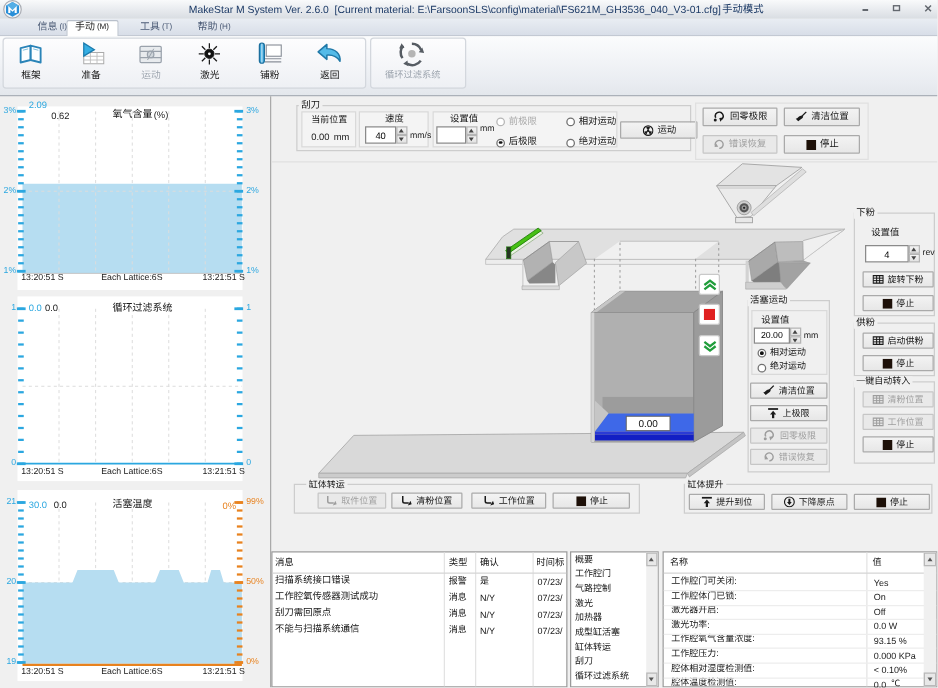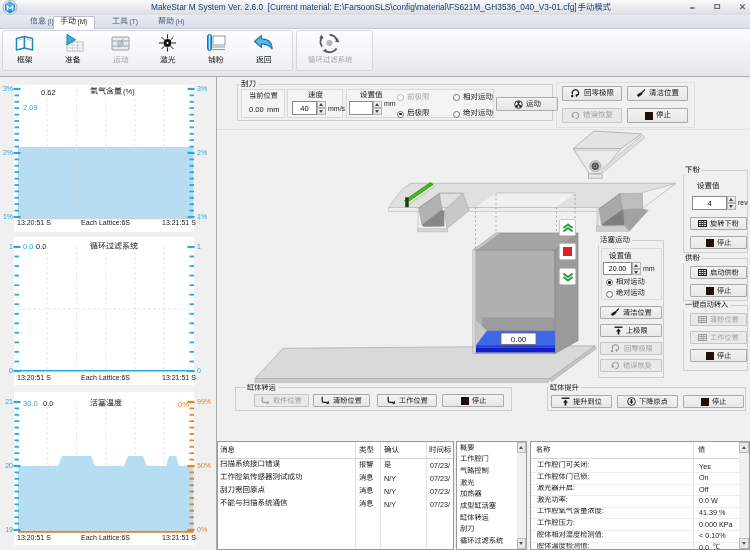--- a/index.html
+++ b/index.html
@@ -363,21 +363,21 @@
     <rect x="187.5" y="66.9" width="7" height="2.2" fill="#2ba7e0"></rect>
     <rect x="187.5" y="130.9" width="7" height="2.2" fill="#2ba7e0"></rect>
     <line x1="18" y1="133.7" x2="193.5" y2="133.7" stroke="#bbb" stroke-width="0.7"></line>
   </svg>
 <div class="abs" style="left:2px;top:85.2px;width:11px;text-align:right;font-size:7px;color:#2ba7e0">3%</div>
 <div class="abs" style="left:197px;top:85.2px;font-size:7px;color:#2ba7e0">3%</div>
 <div class="abs" style="left:2px;top:149.2px;width:11px;text-align:right;font-size:7px;color:#2ba7e0">2%</div>
 <div class="abs" style="left:197px;top:149.2px;font-size:7px;color:#2ba7e0">2%</div>
 <div class="abs" style="left:2px;top:213.2px;width:11px;text-align:right;font-size:7px;color:#2ba7e0">1%</div>
 <div class="abs" style="left:197px;top:213.2px;font-size:7px;color:#2ba7e0">1%</div>
-<div class="abs" style="left:23px;top:103px;font-size:7.5px;color:#2ba7e0">2.09</div>
+<div class="abs" style="left:23px;top:79px;font-size:7.5px;color:#2ba7e0">2.09</div>
 <div class="abs" style="left:41px;top:87.5px;font-size:7.5px;color:#1a1a1a">0.62</div>
 <svg style="position:absolute;left:90.0px;top:87.0px;overflow:visible" width="32" height="9">
     <g transform="translate(0,6.7)">
       <use href="#c6c27" fill="#1a1a1a" transform="translate(0.0,0) scale(0.080,-0.080)"></use>
       <use href="#c6c14" fill="#1a1a1a" transform="translate(8.0,0) scale(0.080,-0.080)"></use>
       <use href="#c542b" fill="#1a1a1a" transform="translate(16.0,0) scale(0.080,-0.080)"></use>
       <use href="#c91cf" fill="#1a1a1a" transform="translate(24.0,0) scale(0.080,-0.080)"></use>
     </g>
   </svg>
 <div class="abs" style="left:123px;top:87px;font-size:7.5px;color:#1a1a1a">(%)</div>
@@ -1353,21 +1353,21 @@
       <use href="#c8154" fill="#1a1a1a" transform="translate(14.4,0) scale(0.072,-0.072)"></use>
       <use href="#c6c27" fill="#1a1a1a" transform="translate(21.6,0) scale(0.072,-0.072)"></use>
       <use href="#c6c14" fill="#1a1a1a" transform="translate(28.8,0) scale(0.072,-0.072)"></use>
       <use href="#c542b" fill="#1a1a1a" transform="translate(36.0,0) scale(0.072,-0.072)"></use>
       <use href="#c91cf" fill="#1a1a1a" transform="translate(43.2,0) scale(0.072,-0.072)"></use>
       <use href="#c6d53" fill="#1a1a1a" transform="translate(50.4,0) scale(0.072,-0.072)"></use>
       <use href="#c5ea6" fill="#1a1a1a" transform="translate(57.6,0) scale(0.072,-0.072)"></use>
       <text x="64.8" y="0" font-size="7.2px" fill="#1a1a1a" xml:space="preserve">:</text>
     </g>
   </svg>
-<div class="abs" style="left:699px;top:507.9px;font-size:7.2px;color:#1a1a1a">41.39 %</div>
+<div class="abs" style="left:699px;top:507.9px;font-size:7.2px;color:#1a1a1a">93.15 %</div>
 <svg style="position:absolute;left:537.0px;top:519.0px;overflow:visible" width="38" height="8">
     <g transform="translate(0,6.0)">
       <use href="#c5de5" fill="#1a1a1a" transform="translate(0.0,0) scale(0.072,-0.072)"></use>
       <use href="#c4f5c" fill="#1a1a1a" transform="translate(7.2,0) scale(0.072,-0.072)"></use>
       <use href="#c8154" fill="#1a1a1a" transform="translate(14.4,0) scale(0.072,-0.072)"></use>
       <use href="#c538b" fill="#1a1a1a" transform="translate(21.6,0) scale(0.072,-0.072)"></use>
       <use href="#c529b" fill="#1a1a1a" transform="translate(28.8,0) scale(0.072,-0.072)"></use>
       <text x="36.0" y="0" font-size="7.2px" fill="#1a1a1a" xml:space="preserve">:</text>
     </g>
   </svg>

